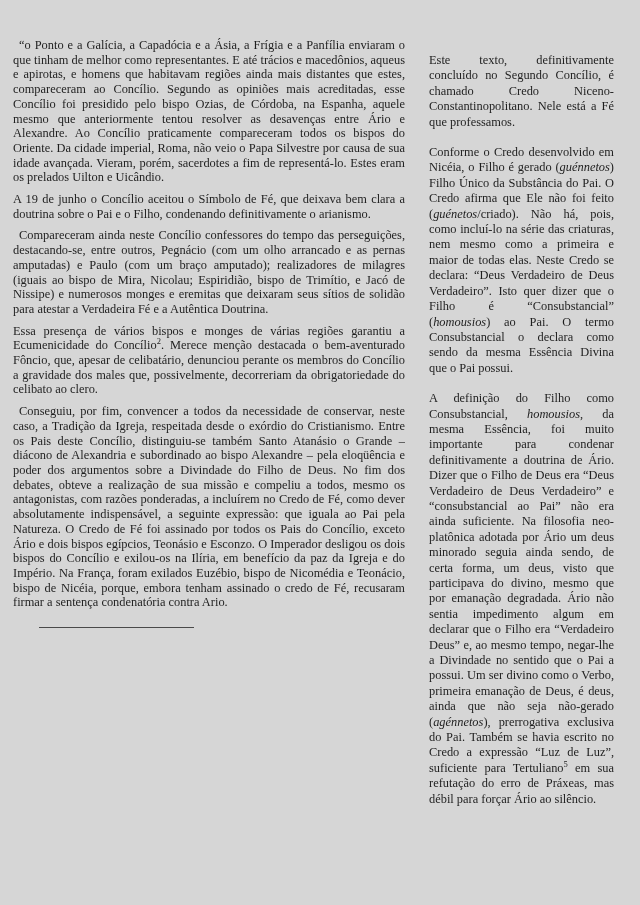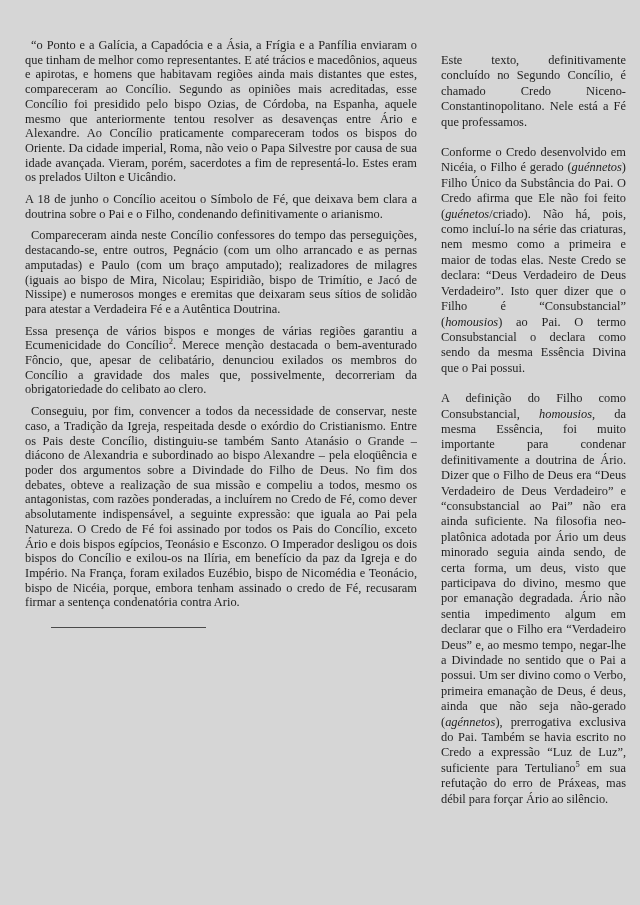--- a/index.html
+++ b/index.html
@@ -7,21 +7,21 @@
     width: 640px;
     height: 905px;
     background: #d6d6d6;
     overflow: hidden;
     font-family: "Liberation Serif", serif;
   }
   .page {
     box-sizing: border-box;
     width: 640px;
     height: 905px;
-    padding: 38px 11px 0 25px;
+    padding: 38px 11px 0 13px;
     display: flex;
     gap: 9px;
     color: #1e1e1e;
   }
   .col { text-align: justify; }
   .col-left {
     width: 392px;
     flex: 0 0 392px;
     font-size: 12.4px;
     line-height: 14.7px;
@@ -47,23 +47,23 @@
     border-top: 1px solid #4a4a4a;
     margin: 17px 0 0 26px;
   }
 </style>
 </head>
 <body>
 
 <div class="page">
   <div class="col col-left">
   <p class="indent"><span>“o Ponto e a Galícia, a Capadócia e a Ásia, a Frígia e a Panfília enviaram o que tinham de melhor como representantes. E até trácios e macedônios, aqueus e apirotas, e homens que habitavam regiões ainda mais distantes que estes, compareceram ao Concílio. Segundo as opiniões mais acreditadas, esse Concílio foi presidido pelo bispo Ozias, de Córdoba, na Espanha, aquele mesmo que anteriormente tentou resolver as desavenças entre Ário e Alexandre. Ao Concílio praticamente compareceram todos os bispos do Oriente. Da cidade imperial, Roma, não veio o Papa Silvestre por causa de sua idade avançada. Vieram, porém, sacerdotes a fim de representá-lo. Estes eram os prelados Uilton e Uicândio.</span></p>
-      <p><span>A 18 de junho o Concílio aceitou o Símbolo de Fé, que deixava bem clara a doutrina sobre o Pai e o Filho, condenando definitivamente o arianismo.</span></p>
+      <p><span>A 19 de junho o Concílio aceitou o Símbolo de Fé, que deixava bem clara a doutrina sobre o Pai e o Filho, condenando definitivamente o arianismo.</span></p>
       <p class="indent"><span>Compareceram ainda neste Concílio confessores do tempo das perseguições, destacando-se, entre outros, Pegnácio (com um olho arrancado e as pernas amputadas) e Paulo (com um braço amputado); realizadores de milagres (iguais ao bispo de Mira, Nicolau; Espiridião, bispo de Trimítio, e Jacó de Nissipe) e numerosos monges e eremitas que deixaram seus sítios de solidão para atestar a Verdadeira Fé e a Autêntica Doutrina.</span></p>
-      <p><span>Essa presença de vários bispos e monges de várias regiões garantiu a Ecumenicidade do Concílio</span><sup>2</sup><span>. Merece menção destacada o bem-aventurado Fôncio, que, apesar de celibatário, denunciou exilados os membros do Concílio a gravidade dos males que, possivelmente, decorreriam da obrigatoriedade do celibato ao clero.</span></p>
+      <p><span>Essa presença de vários bispos e monges de várias regiões garantiu a Ecumenicidade do Concílio</span><sup>2</sup><span>. Merece menção destacada o bem-aventurado Fôncio, que, apesar de celibatário, denunciou perante os membros do Concílio a gravidade dos males que, possivelmente, decorreriam da obrigatoriedade do celibato ao clero.</span></p>
       <p class="indent"><span>Conseguiu, por fim, convencer a todos da necessidade de conservar, neste caso, a Tradição da Igreja, respeitada desde o exórdio do Cristianismo. Entre os Pais deste Concílio, distinguiu-se também Santo Atanásio o Grande – diácono de Alexandria e subordinado ao bispo Alexandre – pela eloqüência e poder dos argumentos sobre a Divindade do Filho de Deus. No fim dos debates, obteve a realização de sua missão e compeliu a todos, mesmo os antagonistas, com razões ponderadas, a incluírem no Credo de Fé, como dever absolutamente indispensável, a seguinte expressão: que iguala ao Pai pela Natureza. O Credo de Fé foi assinado por todos os Pais do Concílio, exceto Ário e dois bispos egípcios, Teonásio e Esconzo. O Imperador desligou os dois bispos do Concílio e exilou-os na Ilíria, em benefício da paz da Igreja e do Império.  Na França, foram exilados Euzébio, bispo de Nicomédia e Teonácio, bispo de Nicéia, porque, embora tenham assinado o credo de Fé,  recusaram firmar a sentença condenatória contra Ario.</span></p>
       <div class="footnote-rule"></div>
     </div>
   <div class="col col-right">
   <p><span>Este texto, definitivamente concluído no Segundo Concílio, é chamado Credo Niceno-Constantinopolitano. Nele está a Fé que professamos.</span></p>
       <p><span>Conforme o Credo desenvolvido em Nicéia, o Filho é gerado (</span><i>guénnetos</i><span>) Filho Único da Substância do Pai. O Credo afirma que Ele não foi feito (</span><i>guénetos</i><span>/criado). Não há, pois, como incluí-lo na série das criaturas, nem mesmo como a primeira e maior de todas elas. Neste Credo se declara: “Deus Verdadeiro de Deus Verdadeiro”. Isto quer dizer que o Filho é “Consubstancial” (</span><i>homousios</i><span>) ao Pai. O termo Consubstancial o declara como sendo da mesma Essência Divina que o Pai possui.</span></p>
       <p><span>A definição do Filho como Consubstancial, </span><i>homousios</i><span>, da mesma Essência, foi muito importante para condenar definitivamente a doutrina de Ário. Dizer que o Filho de Deus era “Deus Verdadeiro de Deus Verdadeiro” e “consubstancial ao Pai” não era ainda suficiente. Na filosofia neo-platônica adotada por Ário um deus minorado seguia ainda sendo, de certa forma, um deus, visto que participava do divino, mesmo que por emanação degradada. Ário não sentia impedimento algum em declarar que o Filho era “Verdadeiro Deus” e, ao  mesmo tempo, negar-lhe a Divindade no sentido que o Pai a possui. Um ser divino como o Verbo, primeira emanação de Deus, é deus, ainda que não seja não-gerado (</span><i>agénnetos</i><span>), prerrogativa exclusiva do Pai. Também se havia escrito no Credo a expressão “Luz de Luz”, suficiente para Tertuliano</span><sup>5</sup><span> em sua refutação do erro de Práxeas, mas débil para forçar Ário ao silêncio.</span></p>
     </div>
 </div>
 

